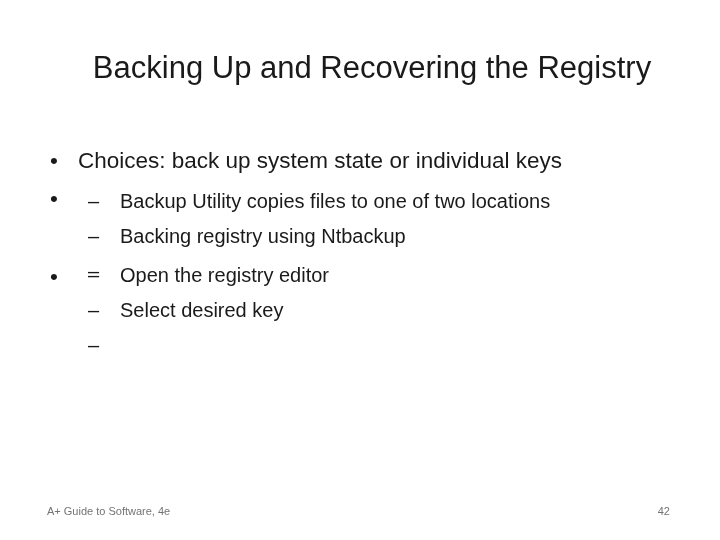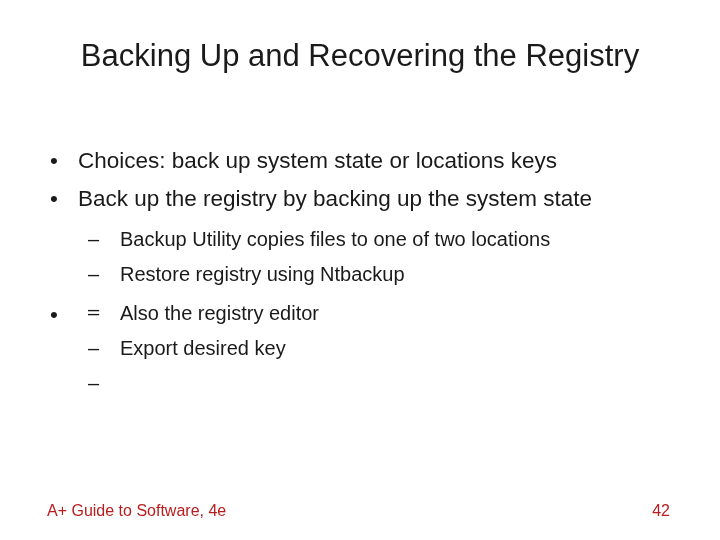--- a/index.html
+++ b/index.html
@@ -28,21 +28,21 @@
     position: absolute;
     left: 60px;
     top: 36px;
     width: 600px;
     text-align: center;
     font-size: 31px;
     line-height: 40px;
     font-weight: normal;
     letter-spacing: 0px;
     color: #1a1a1a;
-    margin: 0;
+    margin: 12px;
   }
 
   
   .body-block {
     position: absolute;
     left: 42px;
     top: 142px;
     width: 650px;
   }
 
@@ -84,72 +84,71 @@
 
   
   .footer {
     position: absolute;
     left: 47px;
     right: 50px;
     top: 503px;
     display: flex;
     justify-content: space-between;
     align-items: baseline;
-    font-size: 16px;
+    font-size: 11px;
     line-height: 16px;
-    color: #b91c1c;
+    color: #737373;
   }
   .footer-note { white-space: nowrap; }
   .footer-page { white-space: nowrap; }
 </style>
 </head>
 <body>
 
 <div class="slide">
 
   <h1 class="slide-title">Backing Up and Recovering the Registry</h1>
 
   <div class="body-block">
 
     <div class="bullet-l1">
       <span class="marker">•</span>
-      <span>Choices: back up system state or locations keys</span>
+      <span>Choices: back up system state or individual keys</span>
     </div>
 
     <div class="bullet-l1">
       <span class="marker">•</span>
-      <span>Back up the registry by backing up the system state</span>
     </div>
 
     <div class="bullet-l2 gap-before">
       <span class="marker">–</span>
       <span>Backup Utility copies files to one of two locations</span>
     </div>
 
     <div class="bullet-l2">
       <span class="marker">–</span>
-      <span>Restore registry using Ntbackup</span>
+      <span>Backing registry using Ntbackup</span>
     </div>
 
     <div class="bullet-l2">
       <span class="marker">–</span>
     </div>
 
     <div class="bullet-l1 gap-before">
       <span class="marker">•</span>
     </div>
 
     <div class="bullet-l2 gap-before">
       <span class="marker">–</span>
-      <span>Also the registry editor</span>
+      <span>Open the registry editor</span>
     </div>
 
     <div class="bullet-l2">
       <span class="marker">–</span>
-      <span>Export desired key</span>
+      <span>Select desired key</span>
     </div>
 
     <div class="bullet-l2">
       <span class="marker">–</span>
     </div>
 
   </div>
 
   <div class="footer">
     <span class="footer-note">A+ Guide to Software, 4e</span>

